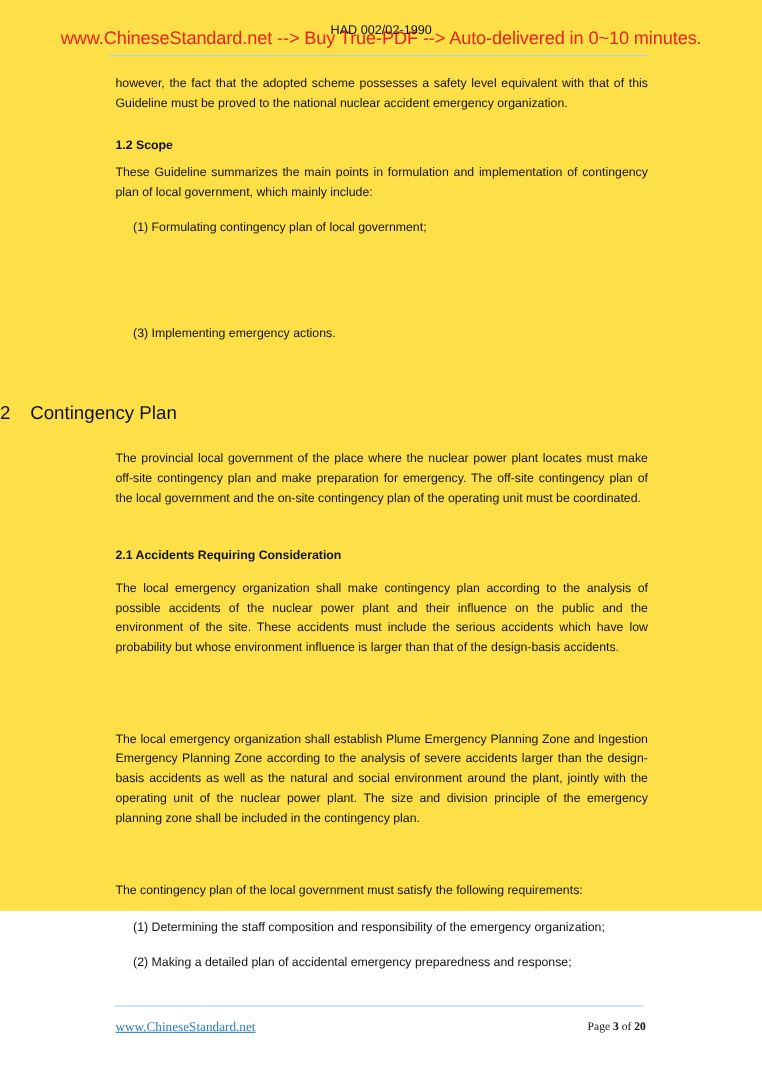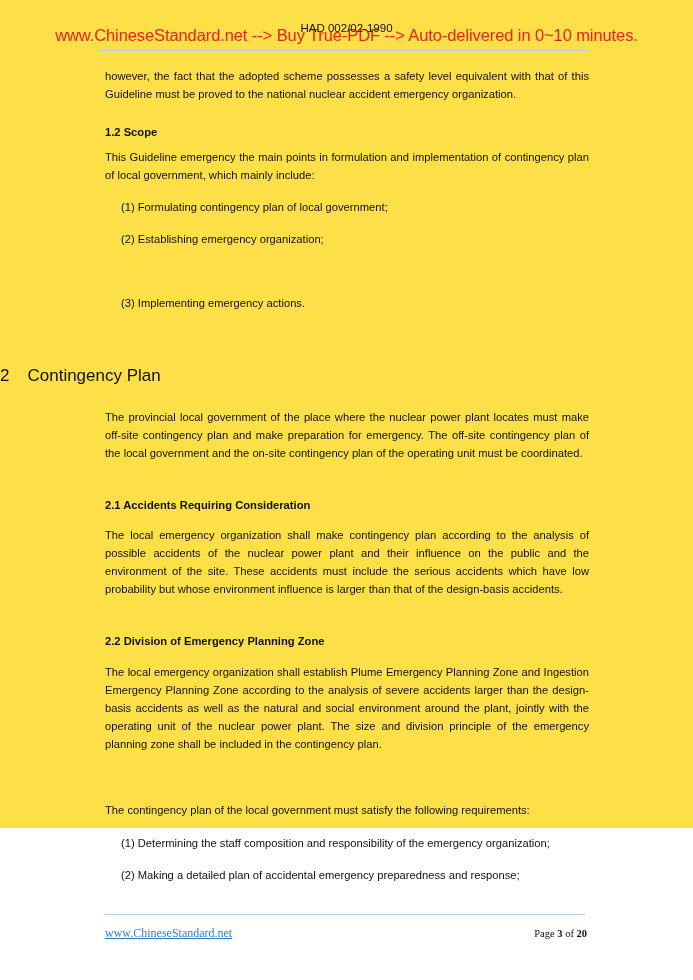--- a/index.html
+++ b/index.html
@@ -36,49 +36,43 @@
   <div class="hdr-rule"></div>
 
   <div class="abs" style="top:67px;">
     <p class="para">however, the fact that the adopted scheme possesses a safety level equivalent with that of this Guideline must be proved to the national nuclear accident emergency organization.</p>
   </div>
 
   <div class="abs" style="top:123px;">
     <p class="sec-head">1.2 Scope</p>
   </div>
   <div class="abs" style="top:148px;">
-    <p class="para">This Guideline emergency the main points in formulation and implementation of contingency plan of local government, which mainly include:</p>
+    <p class="para">These Guideline summarizes the main points in formulation and implementation of contingency plan of local government, which mainly include:</p>
   </div>
   <div class="abs" style="top:198px;">
     <p class="list-item">(1) Formulating contingency plan of local government;</p>
-  </div>
-  <div class="abs" style="top:230px;">
-    <p class="list-item">(2) Establishing emergency organization;</p>
   </div>
   <div class="abs" style="top:294px;">
     <p class="list-item">(3) Implementing emergency actions.</p>
   </div>
 
   <div class="chapter" style="top:366px;">
     <span class="num">2</span><span>Contingency Plan</span>
   </div>
   <div class="abs" style="top:408px;">
     <p class="para">The provincial local government of the place where the nuclear power plant locates must make off-site contingency plan and make preparation for emergency. The off-site contingency plan of the local government and the on-site contingency plan of the operating unit must be coordinated.</p>
   </div>
 
   <div class="abs" style="top:496px;">
     <p class="sec-head">2.1 Accidents Requiring Consideration</p>
   </div>
   <div class="abs" style="top:526px;">
     <p class="para">The local emergency organization shall make contingency plan according to the analysis of possible accidents of the nuclear power plant and their influence on the public and the environment of the site. These accidents must include the serious accidents which have low probability but whose environment influence is larger than that of the design-basis accidents.</p>
   </div>
 
-  <div class="abs" style="top:632px;">
-    <p class="sec-head">2.2 Division of Emergency Planning Zone</p>
-  </div>
   <div class="abs" style="top:663px;">
     <p class="para">The local emergency organization shall establish Plume Emergency Planning Zone and Ingestion Emergency Planning Zone according to the analysis of severe accidents larger than the design-basis accidents as well as the natural and social environment around the plant, jointly with the operating unit of the nuclear power plant. The size and division principle of the emergency planning zone shall be included in the contingency plan.</p>
   </div>
 
   <div class="abs" style="top:801px;">
     <p class="para">The contingency plan of the local government must satisfy the following requirements:</p>
   </div>
   <div class="abs" style="top:834px;">
     <p class="list-item">(1) Determining the staff composition and responsibility of the emergency organization;</p>
   </div>

